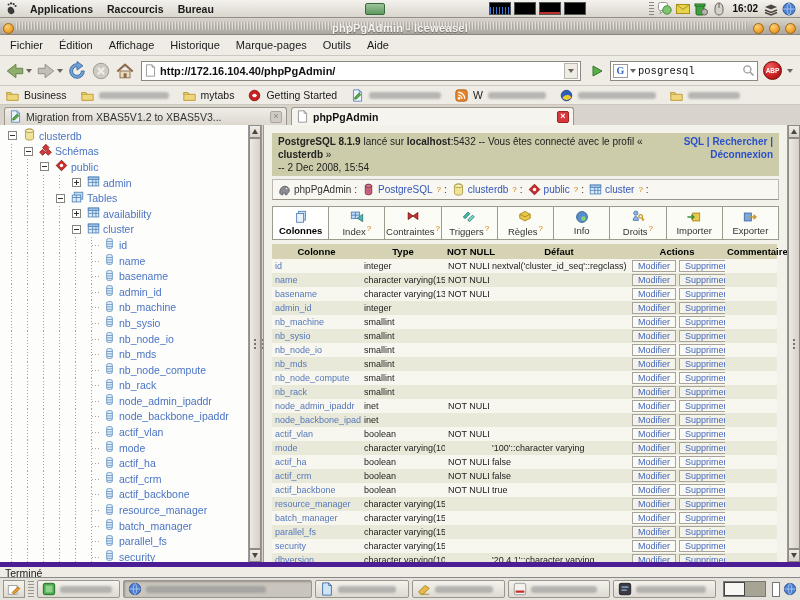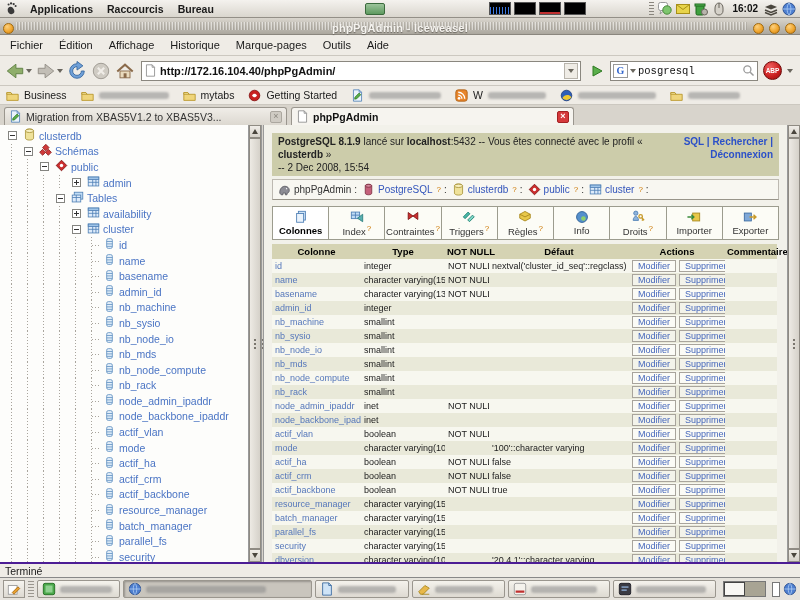--- a/index.html
+++ b/index.html
@@ -109,21 +109,21 @@
   .ptab .plabel{white-space:nowrap}
 
   table.pgtable{margin-top:4px;width:505px;border-collapse:collapse;table-layout:fixed;font-size:9px}
   .pgtable th{background:#D5D3B3;font-weight:bold;font-size:9.5px;text-align:center;padding:2px 2px;color:#000;white-space:nowrap}
   .pgtable td{padding:1px 3px;height:13px;white-space:nowrap;overflow:hidden}
   .pgtable tr.odd td{background:#F7F7EF}
   .pgtable tr.even td{background:#E9E9D9}
   .pgtable td.colname{color:#5577BB}
   .actbtn{display:inline-block;border:1px solid #A8A49C;background:rgba(255,255,255,.45);color:#4466BB;padding:0 5px;margin-right:3px;font-size:9px}
 
-  .statusbar{height:15px;flex:none;background:#EFECE6;border-top:2px solid #4c1d95;display:flex;align-items:center;padding-left:5px;font-size:10.5px;color:#1a1a1a}
+  .statusbar{height:15px;flex:none;background:#EFECE6;border-top:5px solid #4c1d95;display:flex;align-items:flex-start;padding-left:5px;font-size:10.5px;color:#1a1a1a}
 
   
   .taskbar{height:23px;flex:none;background:#E6E3DD;border-top:1px solid #888;display:flex;align-items:center;gap:3px;padding:0 3px}
   .showdesk{width:22px;height:18px;border:1px solid #9A968E;background:linear-gradient(#F6F4EF,#DEDAD2);display:flex;align-items:center;justify-content:center}
   .tb-handle{width:6px;height:16px;background:repeating-linear-gradient(to bottom,#9A968E 0 1px,transparent 1px 3px)}
   .taskbtn{height:18px;border:1px solid #9A968E;border-radius:2px;background:linear-gradient(#F4F2EC,#DEDAD2);display:flex;align-items:center;gap:4px;padding:0 4px;overflow:hidden}
   .taskbtn.active{background:#C9C5BD;box-shadow:inset 1px 1px 2px rgba(0,0,0,.25)}
   .ws{margin-left:4px;width:44px;height:16px;border:1px solid #777;display:flex}
   .ws .cell1{flex:1;background:#F8F7F4;border:1px solid #444}
   .ws .cell2{flex:1;background:#A8A494}

